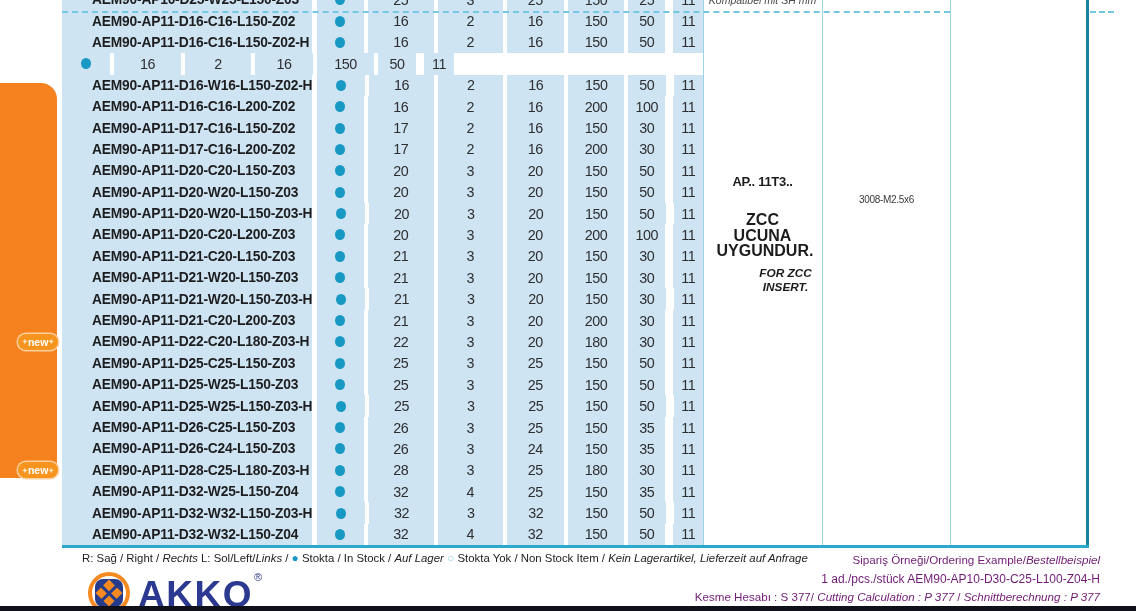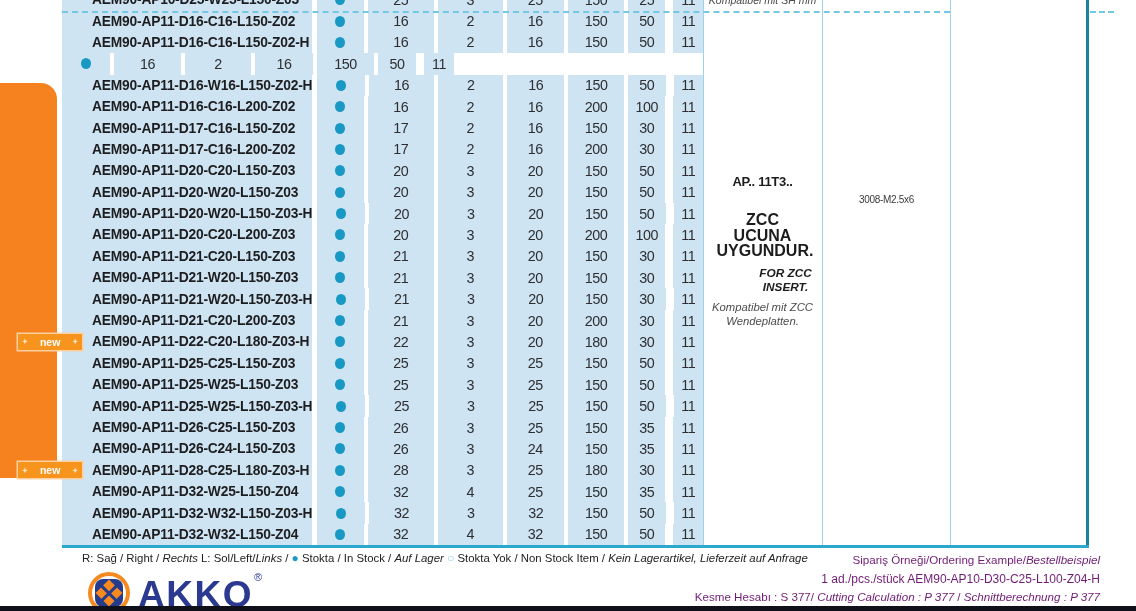--- a/index.html
+++ b/index.html
@@ -20,22 +20,22 @@
   .c-stock { width:48px; margin-right:4px; }
   .c-v0 { width:67px; margin-right:4px; }
   .c-v1 { width:66px; margin-right:4px; }
   .c-v2 { width:58px; margin-right:4px; }
   .c-v3 { width:57px; margin-right:4px; }
   .c-v4 { width:38px; margin-right:8px; }
   .c-v5 { width:30px; }
   .stock-dot { width:10px; height:11px; border-radius:50%; background:#1899c4; display:inline-block; }
 
   .new-badge { position:absolute; left:-44px; top:2.5px; height:16px; padding:0 4px;
-    background:#f7941e; border-radius:0; color:#fff; font-weight:bold; font-size:10.5px;
-    display:flex; align-items:center; gap:12px; box-shadow:0 0 0 1.5px #fcd0a0; z-index:3; }
+    background:#f7941e; border-radius:8px; color:#fff; font-weight:bold; font-size:10.5px;
+    display:flex; align-items:center; gap:0; box-shadow:0 0 0 1.5px #fcd0a0; z-index:3; }
   .new-badge .spark { font-size:7px; color:#ffe6c4; line-height:1; }
 
   
   .vline { position:absolute; top:0; height:548px; width:1px; background:#9fd2e4; }
   .vline-dark { position:absolute; top:0; height:548px; width:3px; background:#17839e; left:1086px; }
   .bottom-border { position:absolute; left:62px; top:545px; width:1027px; height:3px; background:#2ba9cc; }
   .dash-h { position:absolute; top:11px; border-top:2px dashed #74c8e1; }
 
   .prev-note { position:absolute; left:703px; top:-7px; width:119px; text-align:center;
     font-style:italic; font-size:10.5px; color:#4a4a4c; line-height:14px; white-space:nowrap; }
@@ -414,21 +414,20 @@
   <div class="bottom-border"></div>
   <div class="dash-h" style="left:62px;width:888px"></div>
   <div class="dash-h" style="left:1090px;width:24px"></div>
 
   <div class="prev-note">Kompatibel mit SH mm</div>
 
   <div class="info-col info-title">AP.. 11T3..</div>
   <div class="info-col info-block">
     <div class="info-line1">ZCC UCUNA UYGUNDUR.</div>
     <div class="info-line2">FOR ZCC INSERT.</div>
-    <div class="info-line3">Kompatibel mit ZCC Wendeplatten.</div>
   </div>
   <div class="screw-code">3008-M2.5x6</div>
 
   <div class="legend"><span>R: Sağ / Right / </span><span class="seg-i">Rechts</span><span>   L: Sol/Left/</span><span class="seg-i">Links</span><span> / </span><span class="seg-dot">●</span><span> Stokta / In Stock / </span><span class="seg-i">Auf Lager</span><span> </span><span class="seg-odot">○</span><span> Stokta Yok / Non Stock Item / </span><span class="seg-i">Kein Lagerartikel, Lieferzeit auf Anfrage</span></div>
 
   <div class="ordering">
     <div class="o-line"><span>Sipariş Örneği/Ordering Example/</span><span class="seg-i">Bestellbeispiel</span></div>
     <div class="o-line o-line2"><span>1 ad./pcs./stück  AEM90-AP10-D30-C25-L100-Z04-H</span></div>
     <div class="o-line"><span>Kesme Hesabı : S 377/ </span><span class="seg-i">Cutting Calculation : P 377</span><span> / </span><span class="seg-i">Schnittberechnung : P 377</span></div>
   </div>

